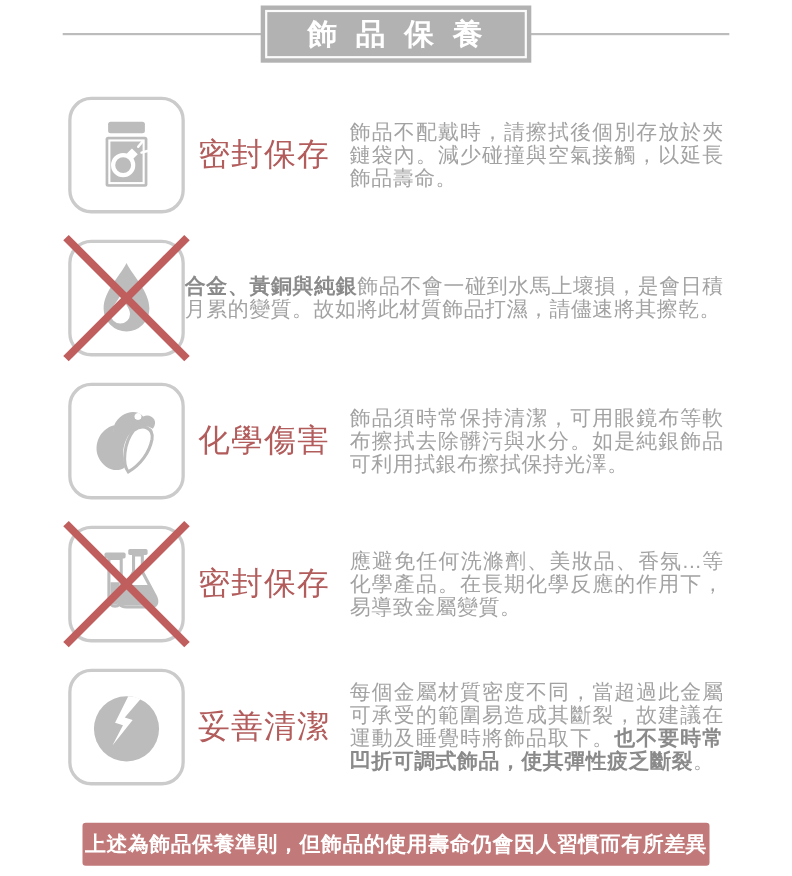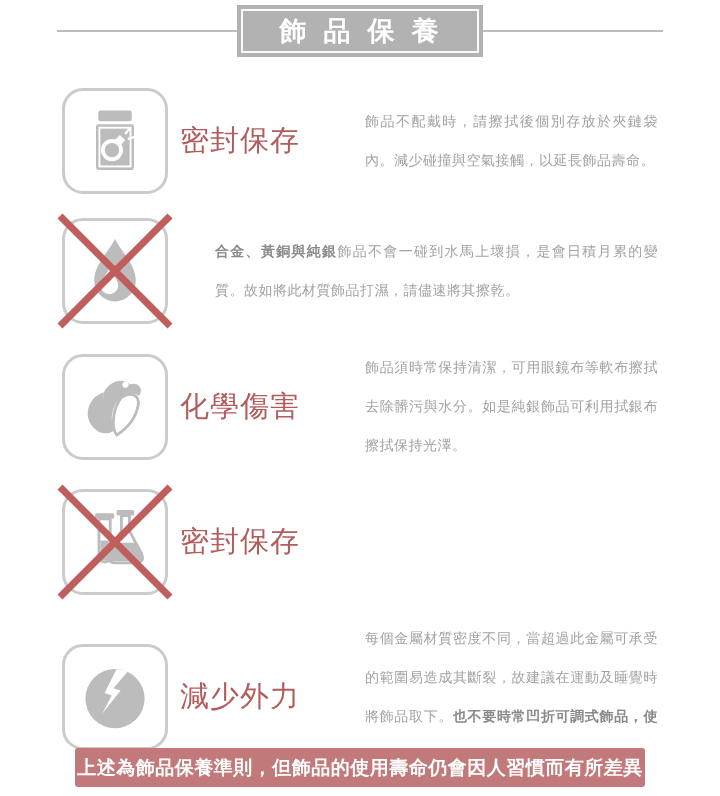--- a/index.html
+++ b/index.html
@@ -29,22 +29,22 @@
   
   .sections{position:absolute;top:88px;left:62px;right:62px;}
   .section{display:flex;align-items:center;min-height:106px;margin-bottom:24px;}
   .icon-wrap{position:relative;width:106px;height:106px;flex:none;}
   .icon-box{width:106px;height:106px;border:3px solid var(--icon-border);border-radius:21px;
     background:#fff;display:flex;align-items:center;justify-content:center;}
   .icon-box svg{display:block;}
   .cross-overlay{position:absolute;left:-7px;top:-7px;width:120px;height:120px;pointer-events:none;}
   .section-title{width:138px;margin-left:12px;flex:none;color:var(--accent-red);
     font-size:29px;font-weight:400;letter-spacing:1px;white-space:nowrap;}
-  .section-body{flex:1;color:var(--body-text);font-size:14px;line-height:39px;
-    letter-spacing:0.5px;text-align:justify;margin-left:47px;}
+  .section-body{flex:1;color:var(--body-text);font-size:19px;line-height:21px;
+    letter-spacing:0.5px;text-align:justify;}
   .section-body .bold{font-weight:700;color:var(--body-text-bold);}
 
   
   .footer-banner{position:absolute;top:748px;left:50%;transform:translateX(-50%);
     width:570px;height:39px;background:var(--banner-red);border-radius:3px;
     display:flex;align-items:center;justify-content:center;}
   .footer-note{color:#fff;font-size:19px;font-weight:700;letter-spacing:0.5px;white-space:nowrap;}
 </style>
 </head>
 <body>
@@ -119,32 +119,33 @@
             <path d="M58,17 V36 L43,64 Q38,76 50,76 H76 Q88,76 83,64 L68,36 V17 Z" fill="#fff" stroke="var(--icon-gray)" stroke-width="3.5" stroke-linejoin="round"></path>
             <path d="M50,51 H76 L83,64 Q87.5,74.2 76,74.2 H50 Q38.5,74.2 43,64 Z" fill="var(--icon-gray)"></path>
           </svg>
         </div>
         <svg class="cross-overlay" viewBox="0 0 120 120">
           <line x1="5" y1="5" x2="115" y2="115" stroke="var(--cross-red)" stroke-width="7"></line>
           <line x1="115" y1="5" x2="5" y2="115" stroke="var(--cross-red)" stroke-width="7"></line>
         </svg>
       </div>
       <div class="section-title">密封保存</div>
+      <div class="section-body"><span>應避免任何洗滌劑、美妝品、香氛...等化學產品。在長期化學反應的作用下，易導致金屬變質。</span></div>
     </div>
 
     <div class="section">
       <div class="icon-wrap">
         <div class="icon-box">
           <svg width="80" height="80" viewBox="0 0 100 100">
             <circle cx="50" cy="52" r="37" fill="var(--icon-gray)"></circle>
             <path d="M52,15 L37,45 L46,48 L34,71 L57,42 L48,39 L66,18 A37,37 0 0 0 52,15 Z" fill="#fff"></path>
           </svg>
         </div>
       </div>
-      <div class="section-title">減少外力</div>
+      <div class="section-title">妥善清潔</div>
       <div class="section-body"><span>每個金屬材質密度不同，當超過此金屬可承受的範圍易造成其斷裂，故建議在運動及睡覺時將飾品取下。</span><span class="bold">也不要時常凹折可調式飾品，使其彈性疲乏斷裂</span><span>。</span></div>
     </div>
 
   </div>
 
   <div class="footer-banner">
     <span class="footer-note">上述為飾品保養準則，但飾品的使用壽命仍會因人習慣而有所差異</span>
   </div>
 
 </div>

